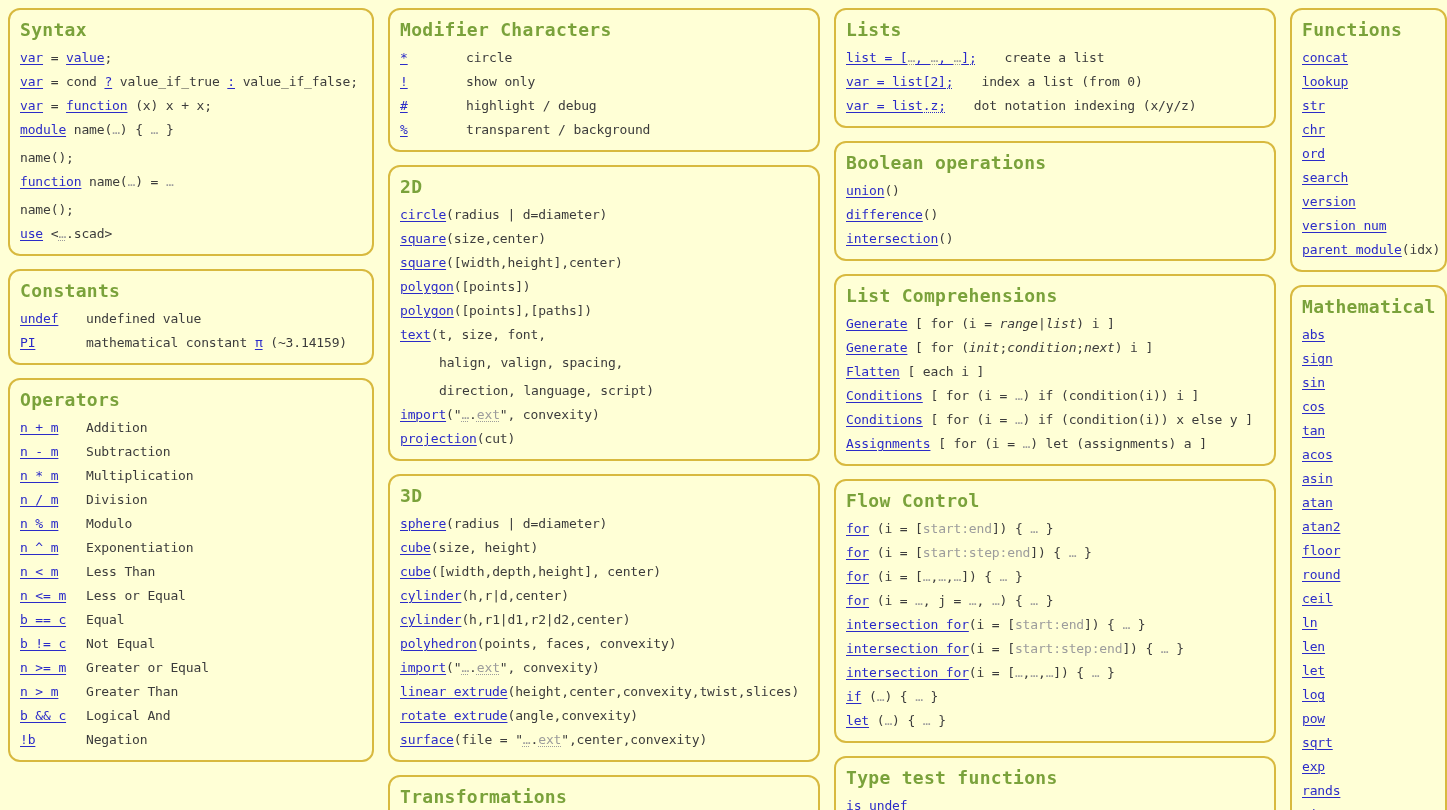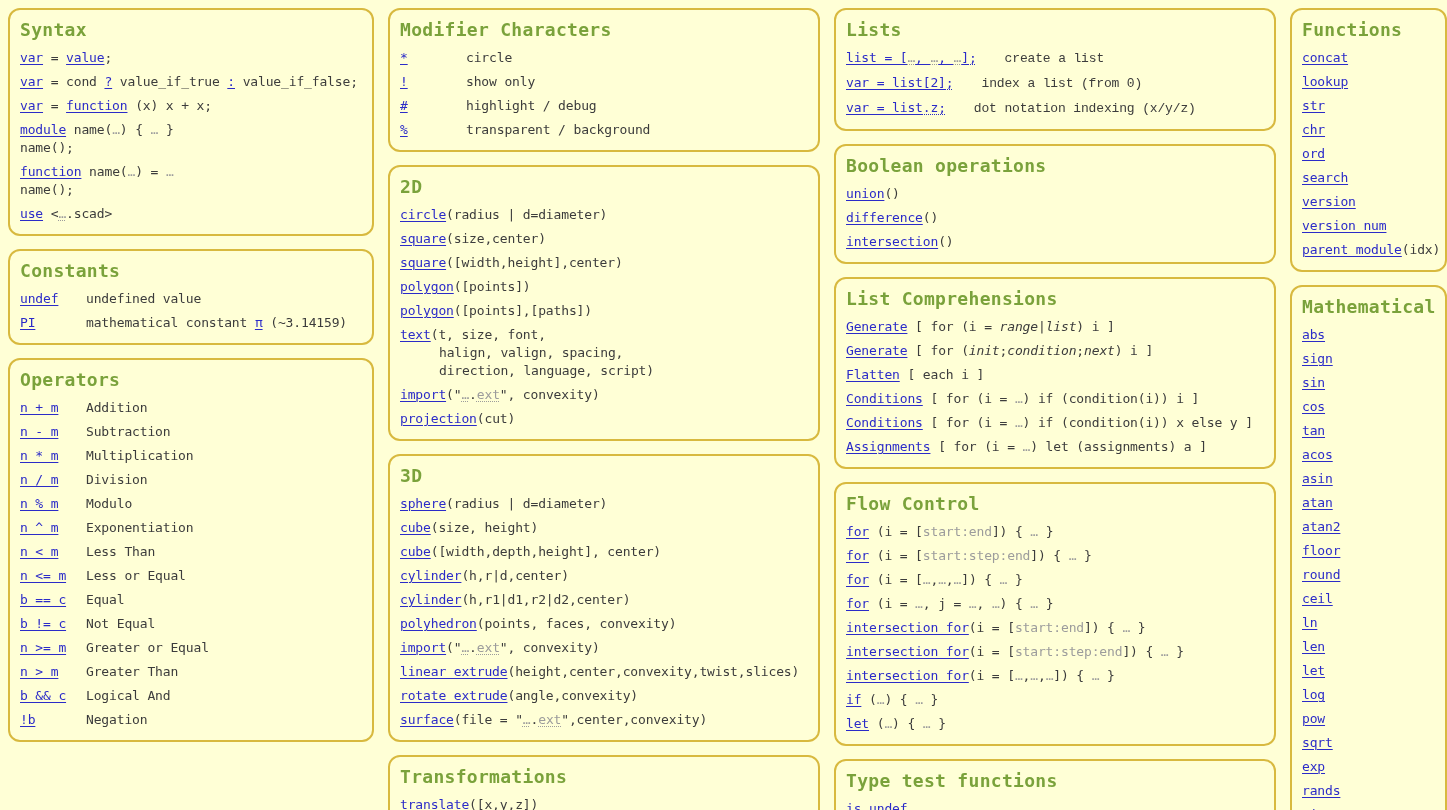--- a/index.html
+++ b/index.html
@@ -22,26 +22,26 @@
     border-radius:12px;
     padding:8px 5px 12px 10px;
     width:100%;
   }
   .ptitle{
     margin:0 0 2px 0;font-size:18px;line-height:24px;font-weight:bold;
     color:var(--heading);letter-spacing:.3px;font-family:inherit;
   }
   .line{margin-top:8px;line-height:16px;font-size:13px;letter-spacing:-0.15px;
         white-space:pre;color:var(--text);}
-  .line.tight{margin-top:2px;}
+  .line.tight{margin-top:12px;}
   .line.ind{padding-left:39px;}
   .line.def{display:flex;white-space:pre;}
   .term{flex:0 0 66px;}
   .dsc{flex:1;}
-  .inline-desc{margin-left:28px;font-family:Liberation Mono, monospace;}
+  .inline-desc{margin-left:28px;}
   .k{color:var(--link);text-decoration:underline;text-decoration-thickness:1px;
      text-underline-offset:2px;cursor:pointer;}
   .kd{color:var(--link);text-decoration:underline dotted 1px;
       text-underline-offset:2px;cursor:pointer;}
   .p{color:var(--text);}
   .g{color:var(--muted);}
   .gd{color:var(--muted);text-decoration:underline dotted 1px;text-underline-offset:2px;}
   .i{font-style:italic;color:var(--text);}
 </style>
 </head>

